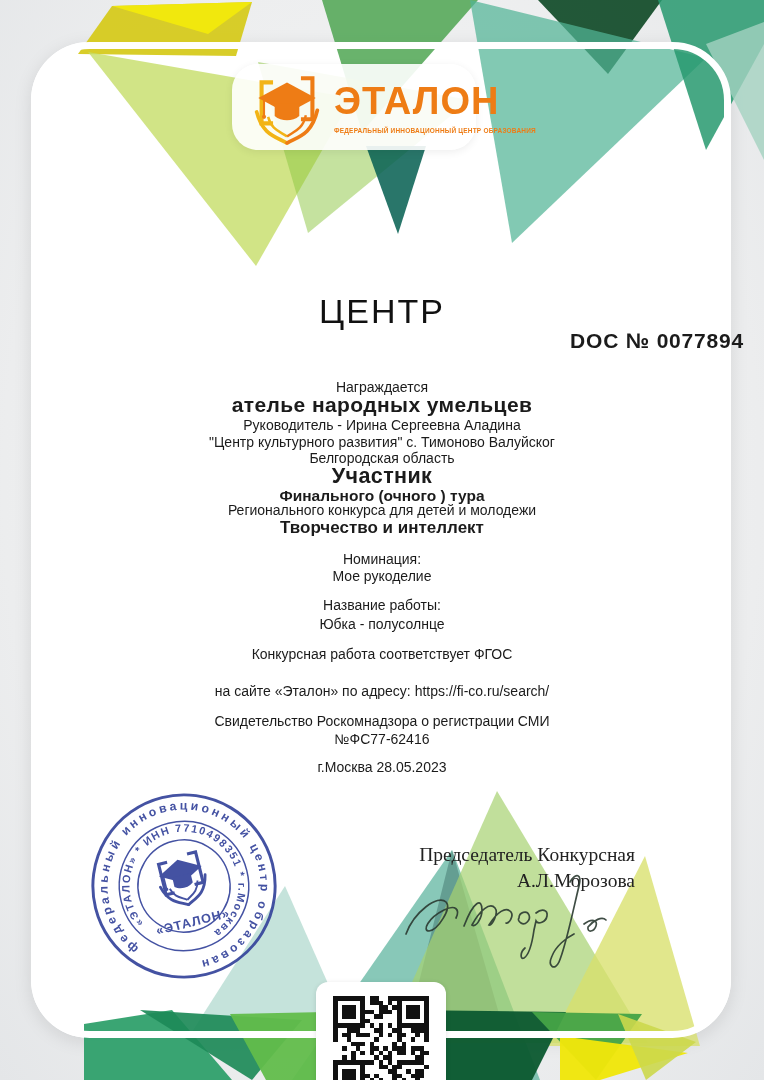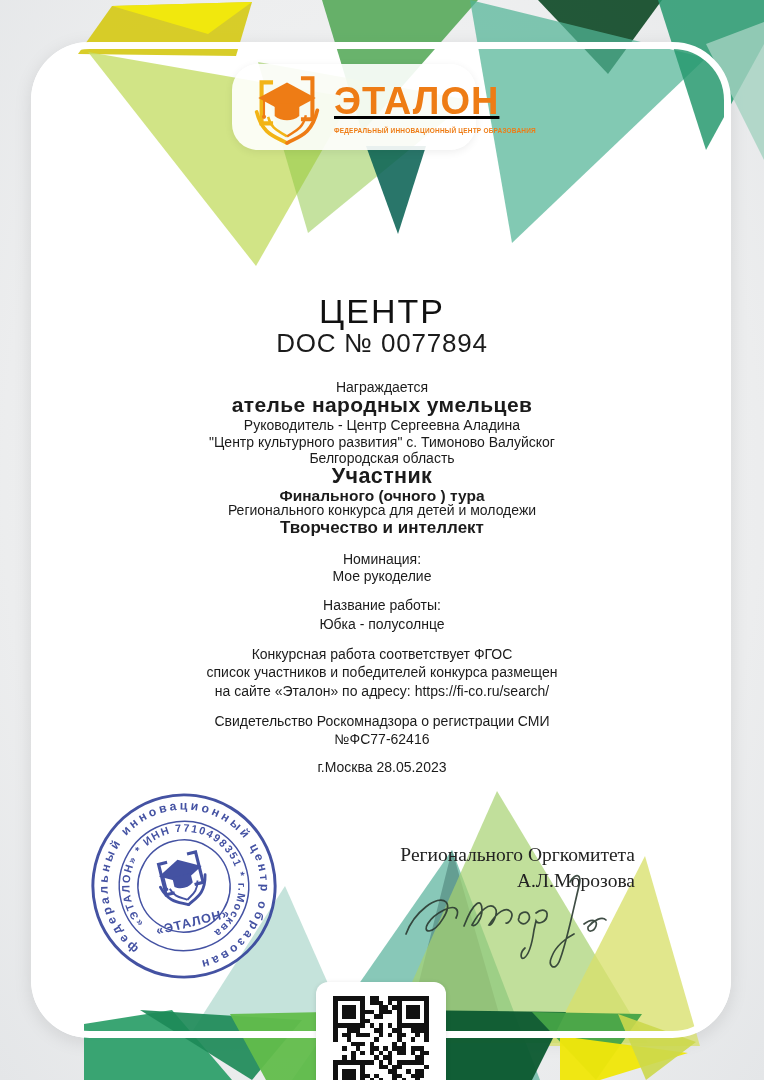--- a/index.html
+++ b/index.html
@@ -7,33 +7,33 @@
   .page{position:relative;width:764px;height:1080px;overflow:hidden;
     background:radial-gradient(ellipse at 50% 45%, #f6f7f7 0%, #ecedee 70%, #e4e6e8 100%);}
   .card{position:absolute;left:31px;top:42px;width:700px;height:996px;background:#fff;
     border-radius:58px;box-shadow:0 4px 18px rgba(0,0,0,.10);z-index:1;}
   .deco{position:absolute;left:0;top:0;z-index:2;pointer-events:none;}
   .content{position:absolute;inset:0;z-index:3;}
 
   
   .pill{position:absolute;left:232px;top:64px;width:244px;height:86px;border-radius:26px;
     background:rgba(255,255,255,.9);box-shadow:0 2px 8px rgba(0,0,0,.07);
-    display:flex;align-items:center;padding-left:14px;box-sizing:border-box;text-decoration:underline;}
+    display:flex;align-items:center;padding-left:14px;box-sizing:border-box;}
   .pill .mark{--c1:#f2b416;--c2:#ee7c15;flex:0 0 auto;}
   .brandcol{margin-left:6px;margin-top:6px;}
   .brand{font-size:38px;font-weight:700;color:#ee7c15;letter-spacing:1px;line-height:40px;
     font-family:"Liberation Sans",sans-serif;}
   .tagline{display:inline-block;font-size:9px;font-weight:700;color:#ee7c15;letter-spacing:.3px;
     transform:scale(.72);transform-origin:left top;white-space:nowrap;margin-top:1px;}
 
   
   .line{position:absolute;left:20px;right:20px;text-align:center;color:#1b1b1b;
     font-size:14px;line-height:1.15;}
   .h1{font-size:34px;letter-spacing:2px;color:#111;}
-  .docnum{font-size:26px;font-weight:400;letter-spacing:.8px;}
+  .docnum{font-size:21px;font-weight:700;letter-spacing:.8px;text-align:right;}
   .recipient{font-size:21px;font-weight:700;letter-spacing:.4px;}
   .status{font-size:21.5px;font-weight:700;letter-spacing:.4px;}
   .round{font-size:15.5px;font-weight:700;}
   .cname{font-size:17px;font-weight:700;}
 
   
   .signatory{position:absolute;right:129px;top:842px;text-align:right;
     font-family:"Liberation Serif",serif;font-size:19.5px;line-height:26px;color:#222;}
   .sig-svg{position:absolute;left:398px;top:868px;}
 
@@ -111,45 +111,44 @@
         <div class="brand">ЭТАЛОН</div>
         <div><span class="tagline">ФЕДЕРАЛЬНЫЙ ИННОВАЦИОННЫЙ ЦЕНТР ОБРАЗОВАНИЯ</span></div>
       </div>
     </div>
 
     <div class="line h1" style="top:292px">ЦЕНТР</div>
     <div class="line docnum" style="top:329px">DOC № 0077894</div>
 
     <div class="line" style="top:379px">Награждается</div>
     <div class="line recipient" style="top:393px">ателье народных умельцев</div>
-    <div class="line" style="top:417px">Руководитель - Центр Сергеевна Аладина</div>
+    <div class="line" style="top:417px">Руководитель - Ирина Сергеевна Аладина</div>
     <div class="line" style="top:434px">"Центр культурного развития" с. Тимоново Валуйског</div>
     <div class="line" style="top:450px">Белгородская область</div>
     <div class="line status" style="top:464px">Участник</div>
     <div class="line round" style="top:487px">Финального (очного ) тура</div>
     <div class="line" style="top:502px">Регионального конкурса для детей и молодежи</div>
     <div class="line" style="top:551px">Номинация:</div>
 
     <div class="line cname" style="top:518px">Творчество и интеллект</div>
     <div class="line" style="top:568px">Мое рукоделие</div>
 
     <div class="line" style="top:597px">Название работы:</div>
     <div class="line" style="top:616px">Юбка - полусолнце</div>
 
     <div class="line" style="top:646px">Конкурсная работа соответствует ФГОС</div>
-    <div class="line" style="top:664px">список участников и победителей конкурса размещен</div>
     <div class="line" style="top:683px">на сайте «Эталон» по адресу: https://fi-co.ru/search/</div>
 
     <div class="line" style="top:713px">Свидетельство Роскомнадзора о регистрации СМИ</div>
     <div class="line" style="top:731px">№ФС77-62416</div>
 
     <div class="line" style="top:759px">г.Москва 28.05.2023</div>
 
     <div class="signatory">
-      <div>Регионального Оргкомитета</div>
+      <div>Председатель Конкурсная</div>
       <div>А.Л.Морозова</div>
     </div>
 
     <svg class="sig-svg" width="225" height="105" viewBox="0 0 225 105">
       <g fill="none" stroke="#2b3a31" stroke-width="1.7" stroke-linecap="round" opacity=".9">
         <path d="M8 66 C16 44 40 26 48 34 C54 40 40 62 31 63 C24 63 30 50 46 42 C58 36 62 42 58 50"></path>
         <path d="M66 58 C76 32 84 30 84 42 C84 50 78 60 74 57 C82 42 92 34 97 40 C101 45 94 58 91 57 C99 44 108 38 113 44 C116 48 111 56 108 55"></path>
         <path d="M121 50 C121 44 129 42 131 47 C133 52 127 58 123 55 C120 53 120 51 121 50"></path>
         <path d="M138 45 C144 40 150 42 149 48 C148 54 140 57 138 53 L136 62 C134 76 131 87 126 90 C122 92 122 84 127 80"></path>
         <path d="M172 14 C178 4 184 6 181 18 C176 38 168 78 161 94 C157 103 149 99 154 88 C158 78 168 70 176 66"></path>

